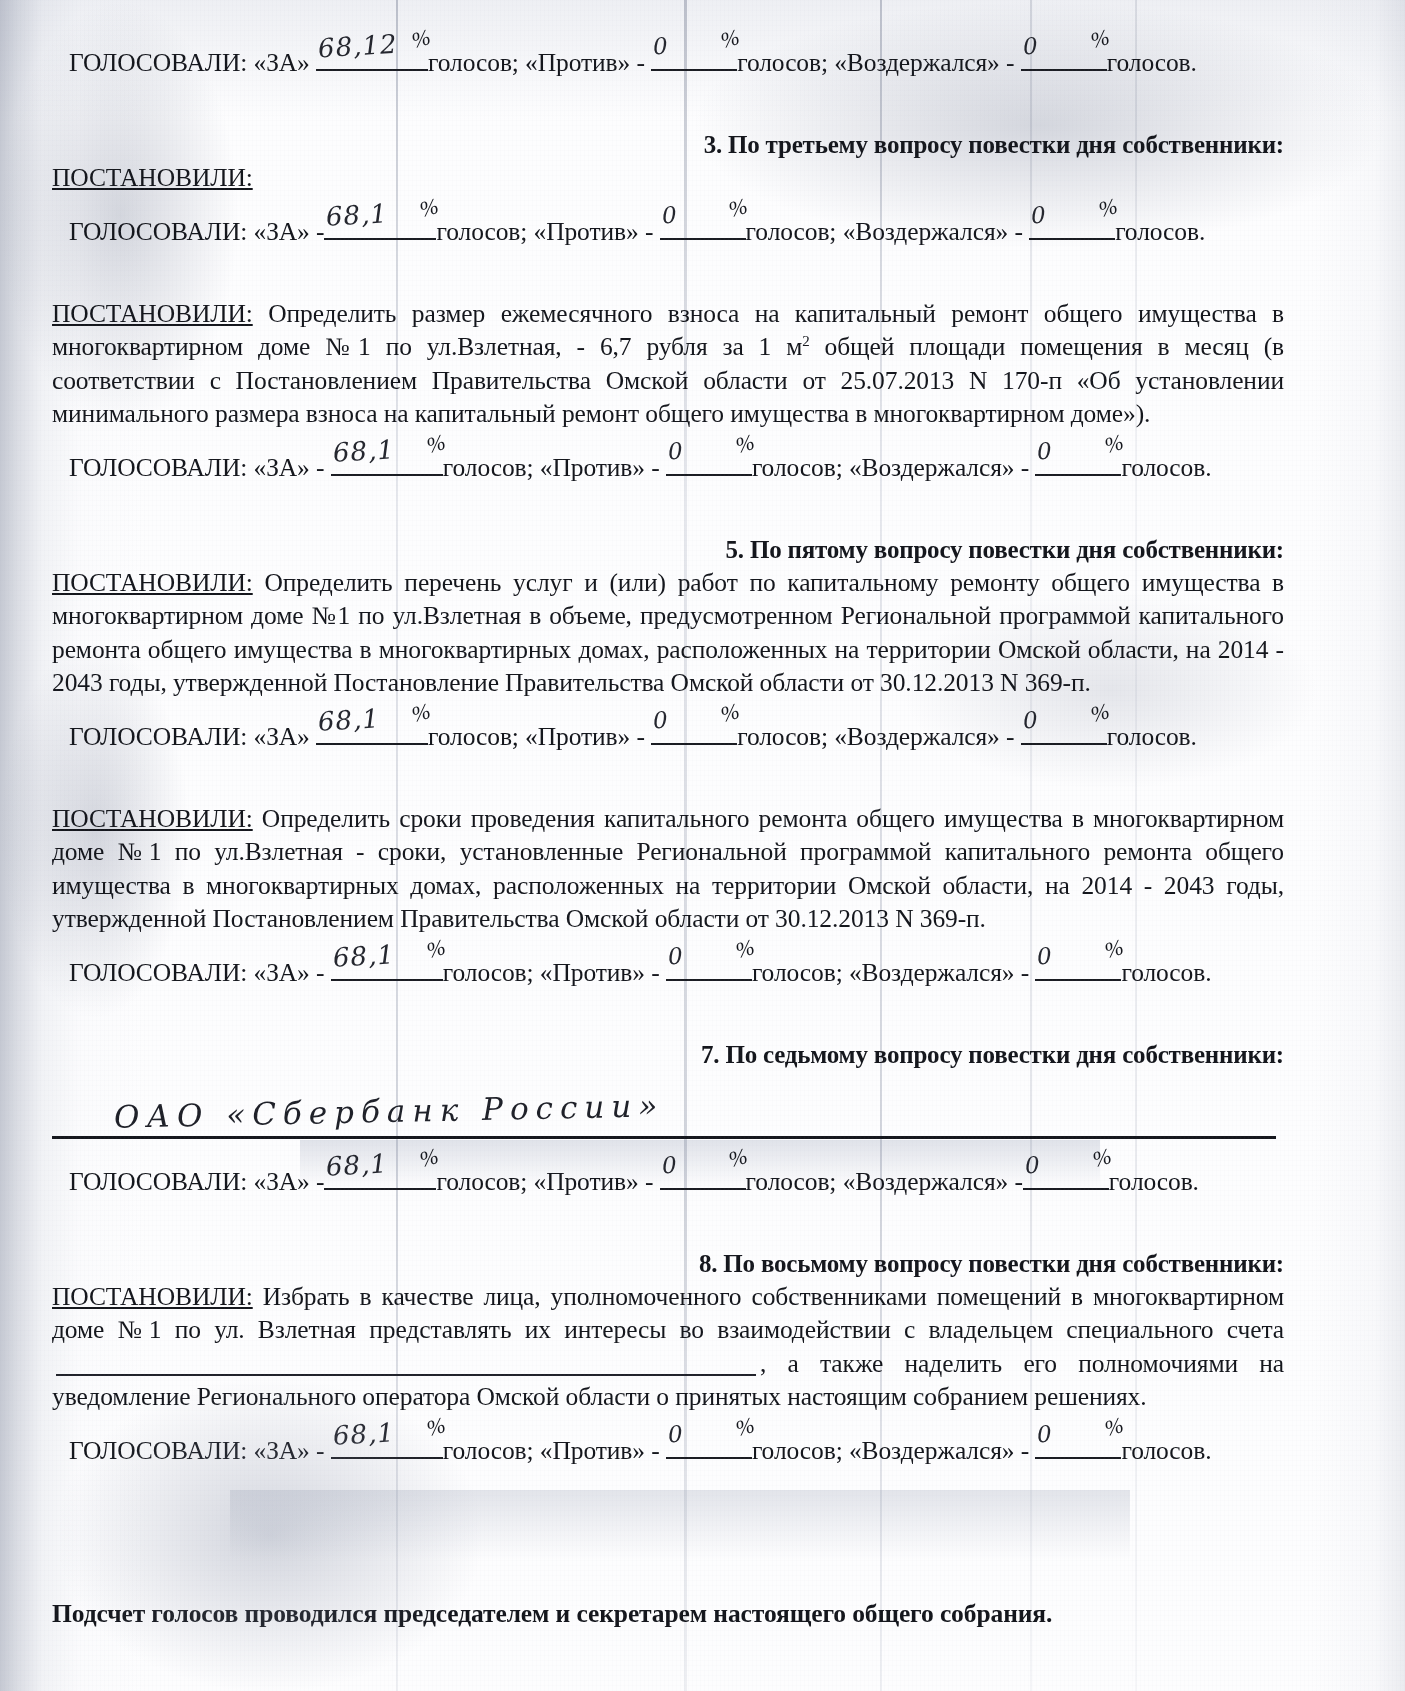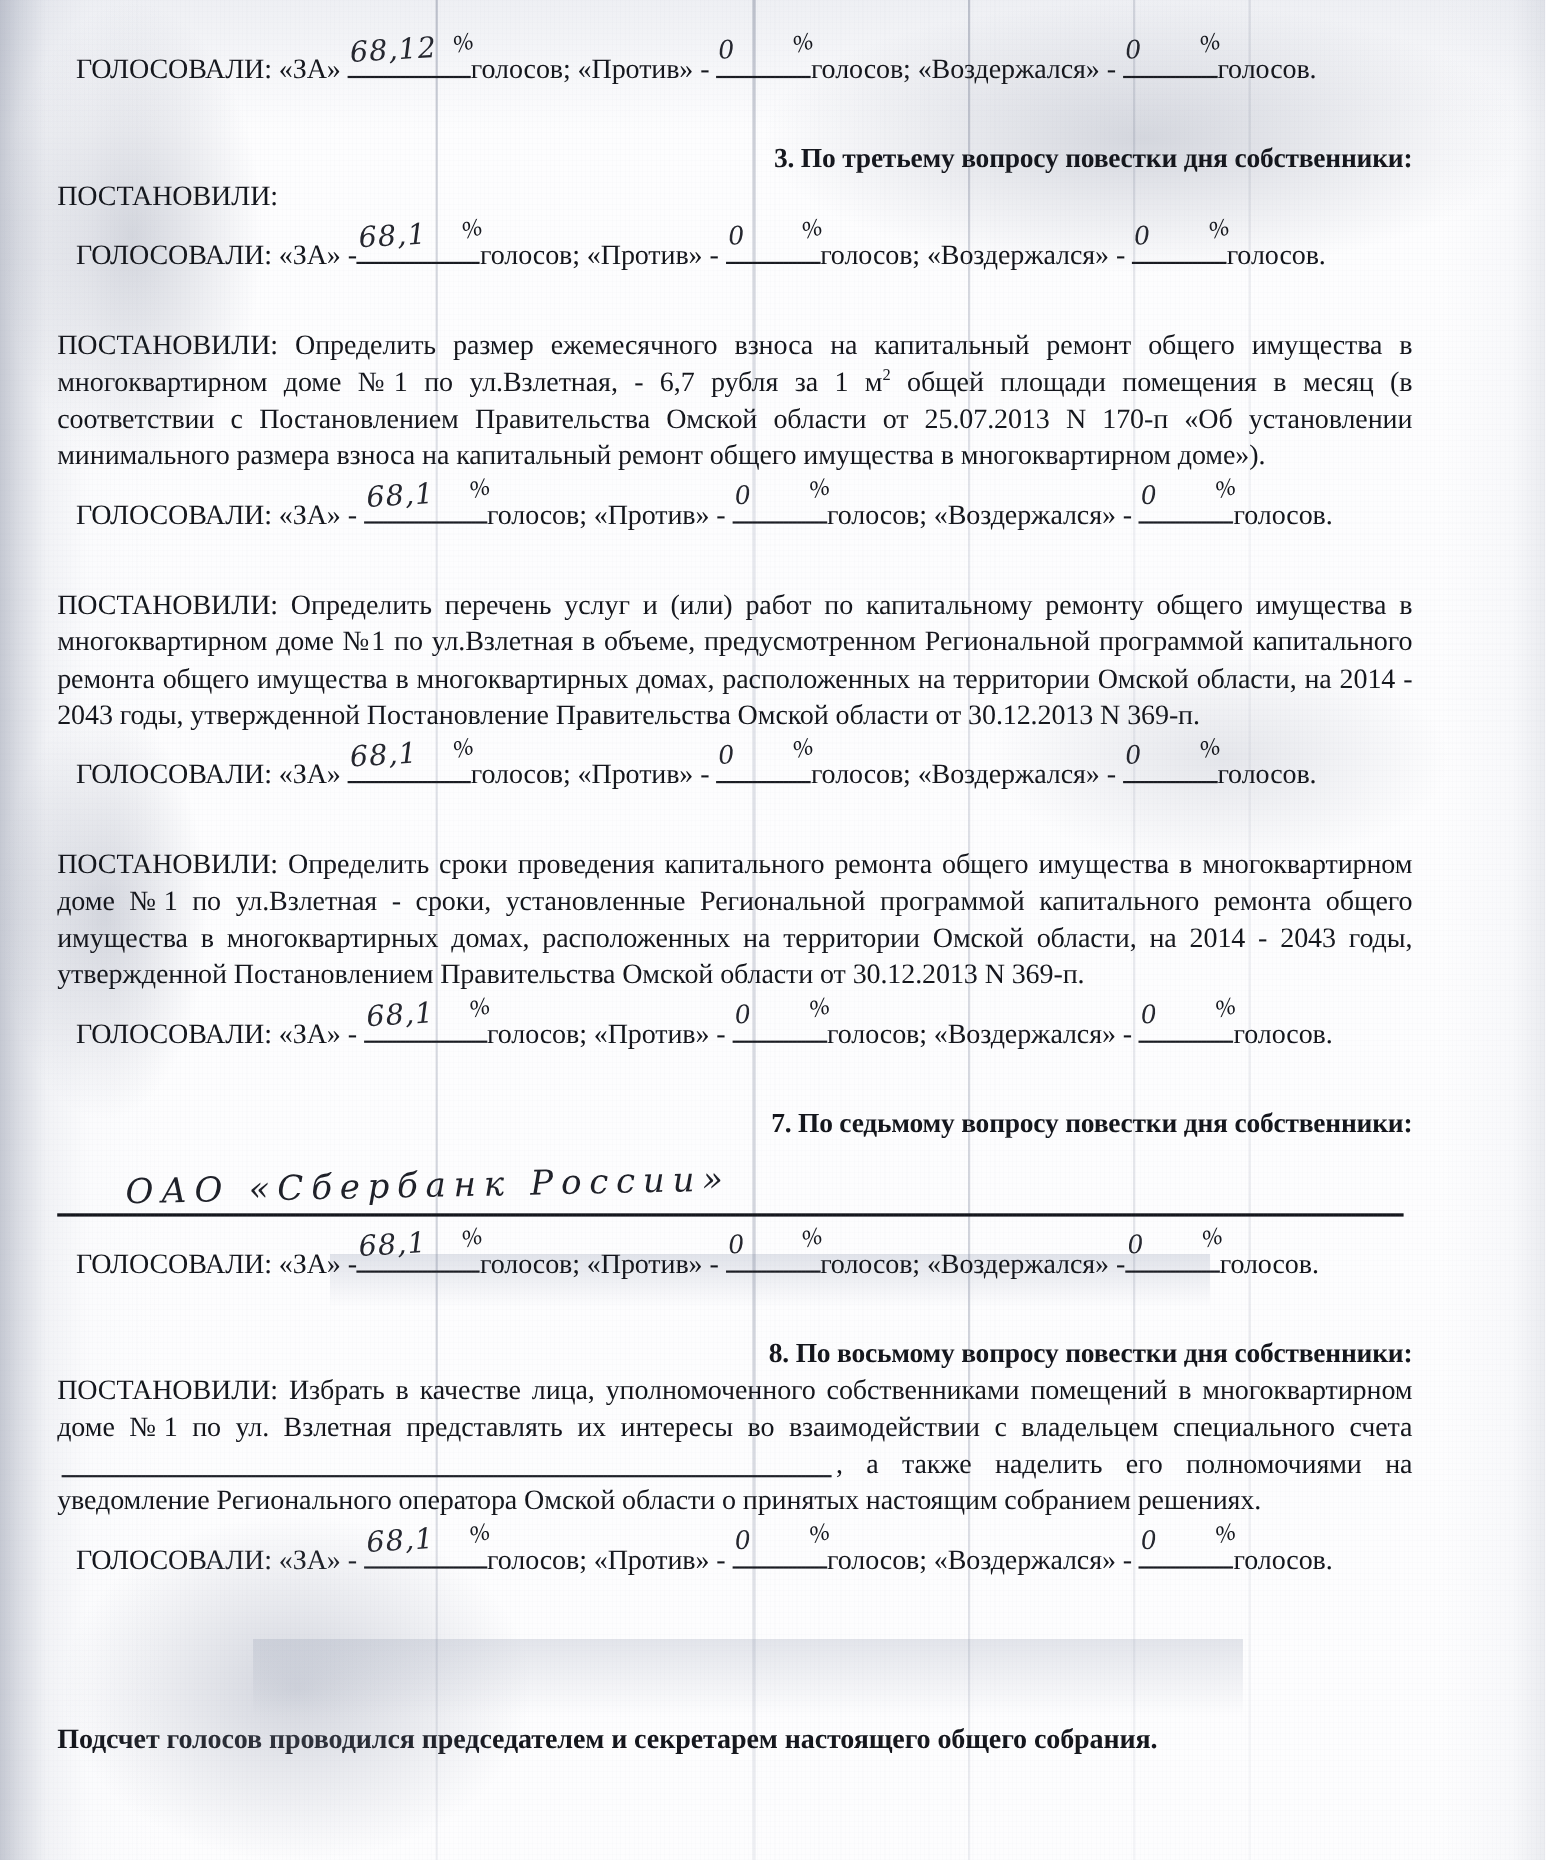--- a/index.html
+++ b/index.html
@@ -105,21 +105,21 @@
     font-weight: bold;
     font-size: 25px;
     line-height: 33px;
     text-indent: 78px;
     margin: 0;
     letter-spacing: -0.2px;
     text-align: right;
   }
   .spacer-lg { height: 30px; }
   .no-just { text-align: left; }
-  .underline-word { }
+  .underline-word { text-decoration: underline; }
   sup { font-size: 15px; vertical-align: super; line-height: 0; }
 
   
   .vote-line {
     font-size: 25.5px;
     line-height: 36px;
     white-space: nowrap;
     margin: 17px;
     letter-spacing: -0.1px;
   }
@@ -286,20 +286,21 @@
       <span class="pct" style="right: -2px;">%</span></span><span>голосов;</span>
       <span>«Воздержался»</span>
       <span>-</span>
       <span class="blank narrow">
         <span class="hand small">0</span>
       <span class="pct" style="right: -2px;">%</span></span><span>голосов.</span>
     </p>
 
     <div class="spacer-lg"></div>
 
+    <p class="heading">5. По пятому вопросу повестки дня собственники:</p>
     <p class="p">
       <span class="underline-word">ПОСТАНОВИЛИ:</span>
       <span>Определить перечень услуг и (или) работ по капитальному ремонту общего имущества в многоквартирном доме №1 по ул.Взлетная в объеме, предусмотренном Региональной программой капитального ремонта общего имущества в многоквартирных домах, расположенных на территории Омской области, на 2014 - 2043 годы, утвержденной Постановление Правительства Омской области от 30.12.2013 N 369-п.</span>
     </p>
     <p class="vote-line">
       <span>ГОЛОСОВАЛИ: «ЗА»</span>
       <span class="blank wide">
         <span class="hand">68,1</span>
       <span class="pct" style="right: -2px;">%</span></span><span>голосов;</span>
       <span>«Против»</span>

